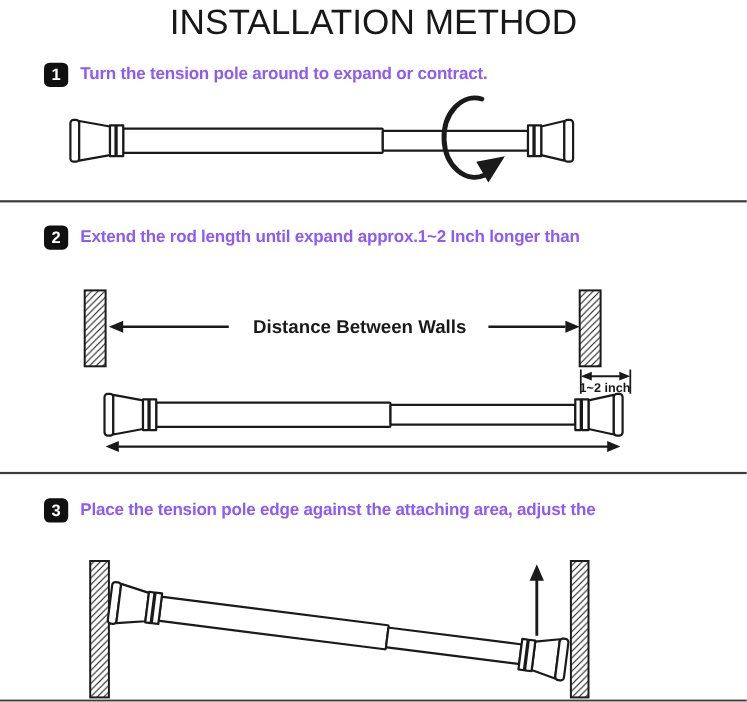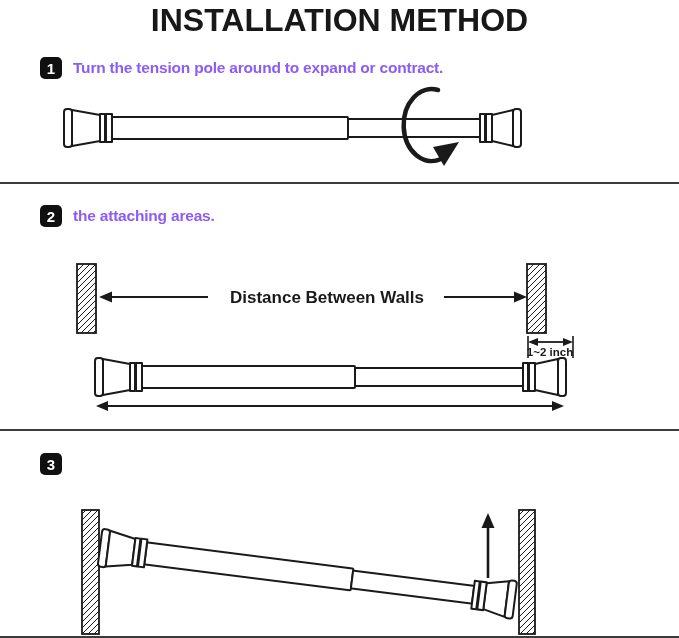--- a/index.html
+++ b/index.html
@@ -2,21 +2,21 @@
 <html><head>
 <meta charset="utf-8">
 <style>
   html,body{margin:0;padding:0;background:#ffffff;}
   .page{
     position:relative;width:679px;height:638px;background:#ffffff;
     font-family:"Liberation Sans",sans-serif;color:#1a1a1a;overflow:hidden;
   }
   .title{
     position:absolute;top:2px;left:0;width:100%;text-align:center;
-    font-size:32px;font-weight:700;letter-spacing:0px;color:#181818;
+    font-size:32px;font-weight:400;letter-spacing:0px;color:#181818;
     white-space:nowrap;
   }
   .step{position:absolute;display:flex;gap:11px;align-items:flex-start;}
   .badge{
     flex:0 0 22px;width:22px;height:22px;margin-top:1px;
     background:#101010;color:#ffffff;border-radius:5px;
     display:flex;align-items:center;justify-content:center;
     font-size:15px;font-weight:700;
   }
   .step-text{font-size:15.5px;font-weight:700;line-height:23.5px;
@@ -65,21 +65,21 @@
       <path d="M 438 5 A 28 36 0 1 0 441 74" fill="none" stroke="#1a1a1a" stroke-width="4.5" stroke-linecap="round"></path>
       <polygon points="459,57 433,62 444,81" fill="#1a1a1a"></polygon>
     </g>
   </svg>
 
   <div class="divider" id="divider1"></div>
 
   <div class="step step2">
     <div class="badge">2</div>
     <div>
-      <div class="step-text">the attaching areas.</div>
+      <div class="step-text">Extend the rod length until expand approx.1~2 Inch longer than</div>
     </div>
   </div>
 
   <svg id="svg2" class="svg-block" width="679" height="170" viewBox="0 0 679 170">
     <defs>
       <pattern id="hatch2" width="6" height="6" patternUnits="userSpaceOnUse">
         <path d="M0,6 L6,0 M-1,1 L1,-1 M5,7 L7,5" stroke="#1a1a1a" stroke-width="1" fill="none"></path>
       </pattern>
     </defs>
     <rect x="77" y="6" width="19" height="69" fill="url(#hatch2)" stroke="#1a1a1a" stroke-width="1.8"></rect>
@@ -118,20 +118,21 @@
       <polygon points="96,148 108,143 108,153" fill="#1a1a1a"></polygon>
       <polygon points="564,148 552,143 552,153" fill="#1a1a1a"></polygon>
     </g>
   </svg>
 
   <div class="divider" id="divider2"></div>
 
   <div class="step step3">
     <div class="badge">3</div>
     <div>
+      <div class="step-text">Place the tension pole edge against the attaching area, adjust the</div>
     </div>
   </div>
 
   <svg id="svg3" class="svg-block" width="679" height="136" viewBox="0 0 679 136">
     <defs>
       <pattern id="hatch3" width="6" height="6" patternUnits="userSpaceOnUse">
         <path d="M0,6 L6,0 M-1,1 L1,-1 M5,7 L7,5" stroke="#1a1a1a" stroke-width="1" fill="none"></path>
       </pattern>
     </defs>
     <rect x="82" y="10" width="17" height="124" fill="url(#hatch3)" stroke="#1a1a1a" stroke-width="1.8"></rect>

